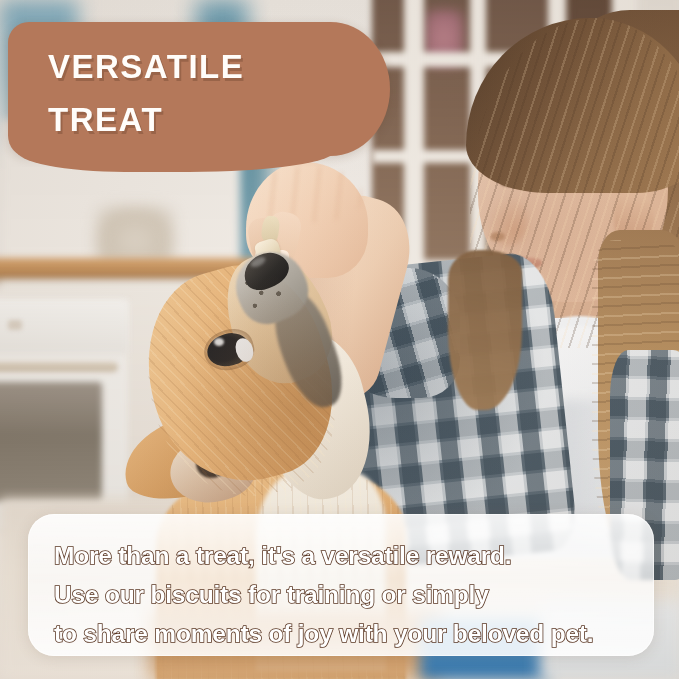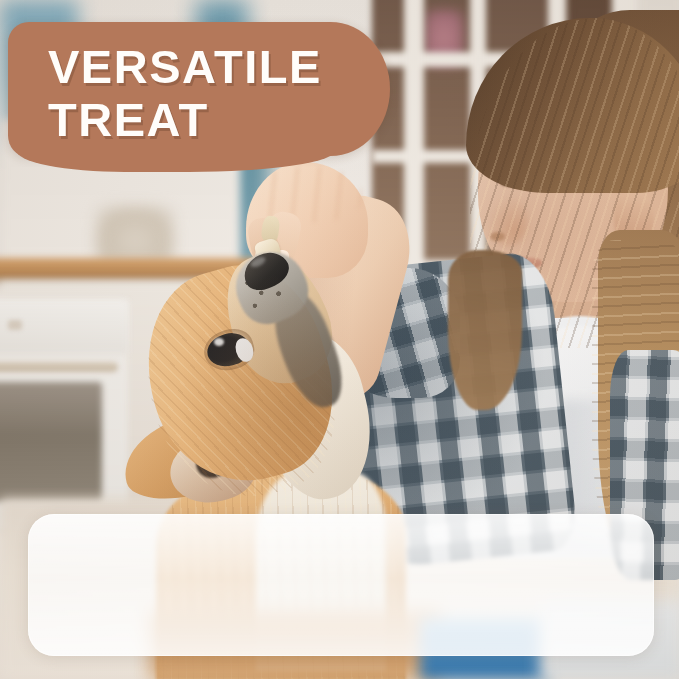--- a/index.html
+++ b/index.html
@@ -525,21 +525,21 @@
   }
   .banner-bump{
     position:absolute;left:8px;top:128px;width:320px;height:22px;
     background:#b4785a;
     border-radius:0 0 46% 34% / 0 0 100% 100%;
   }
   .banner-text{
     position:absolute;left:48px;top:40px;width:330px;
     font-family:"Liberation Sans",sans-serif;
     font-weight:bold;
-    font-size:47px;
+    font-size:33px;
     line-height:53px;
     letter-spacing:1.5px;
     color:#fffdfa;
     text-shadow:2px 3px 0 rgba(92,56,36,.30);
     white-space:pre-line;
   }
 
   
   .caption-box{
     position:absolute;left:28px;top:514px;width:626px;height:142px;
@@ -666,14 +666,17 @@
     <div class="photo-grade"></div>
   </div>
 
   <div class="banner">
     <div class="banner-bump"></div>
   </div>
   <div class="banner-text">VERSATILE
 TREAT</div>
 
   <div class="caption-box"></div>
+  <div class="caption-text">More than a treat, it's a versatile reward.
+Use our biscuits for training or simply
+to share moments of joy with your beloved pet.</div>
 
 </div>
 
 </body></html>

